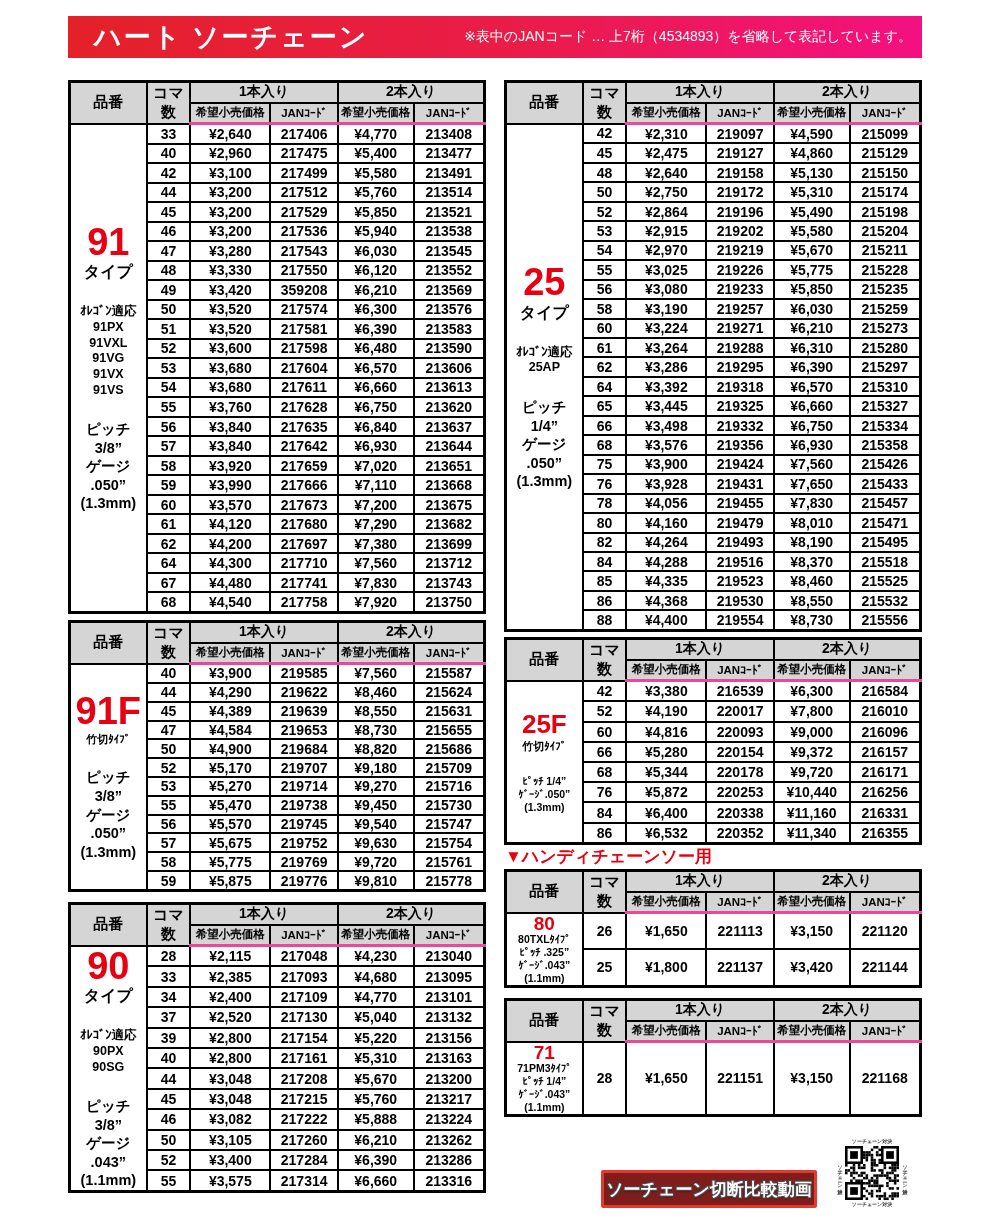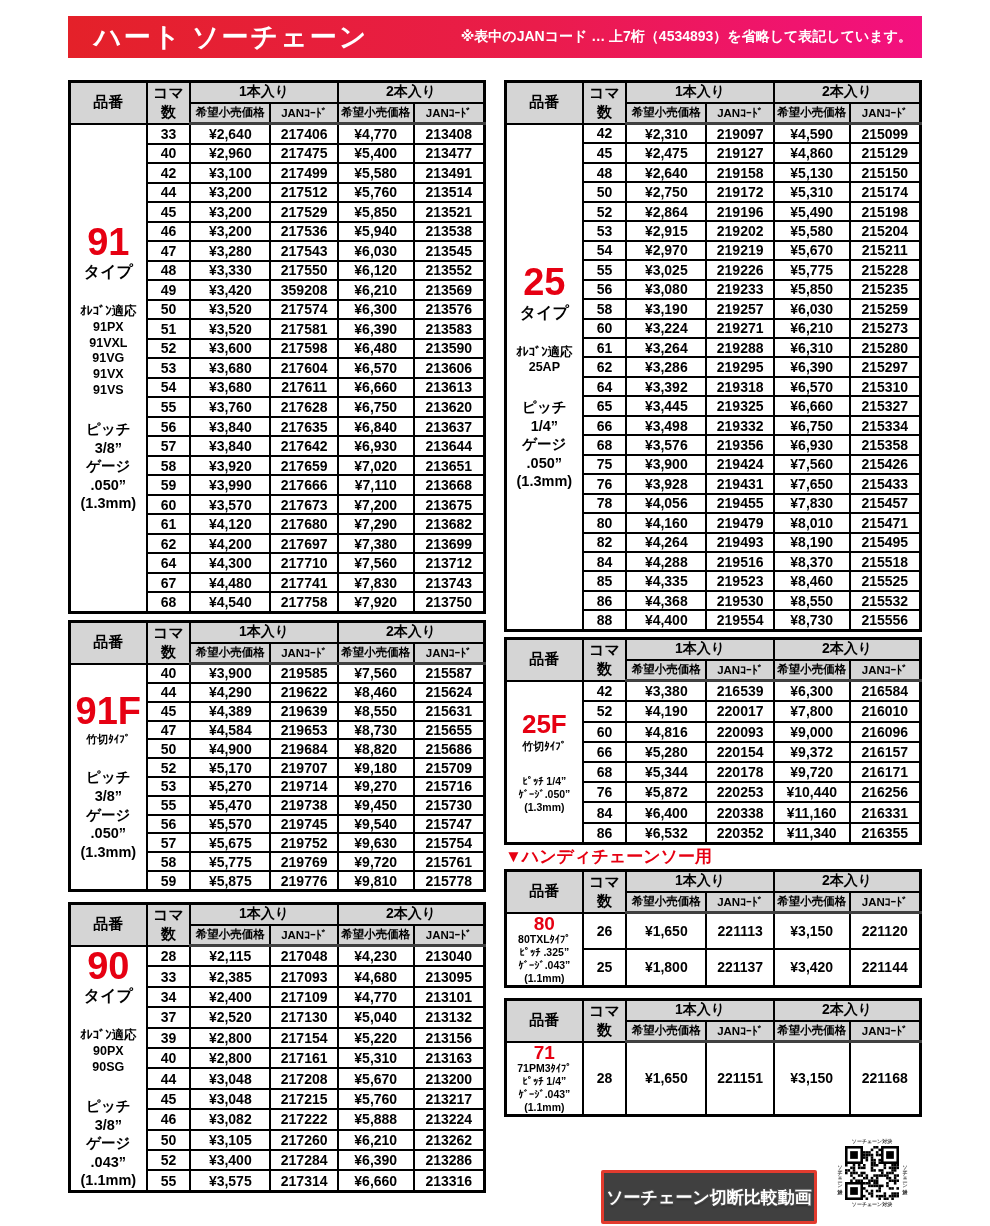--- a/index.html
+++ b/index.html
@@ -5,27 +5,27 @@
   *{margin:0;padding:0;box-sizing:border-box}
   html,body{background:#fff}
   body{width:990px;height:1226px;position:relative;font-family:"Liberation Sans","DejaVu Sans",sans-serif;-webkit-font-smoothing:antialiased}
   .page{position:relative;width:990px;height:1226px;background:#fff;overflow:hidden}
 
   
   .banner{position:absolute;left:68px;top:16px;width:854px;height:42px;
     background:linear-gradient(90deg,#e42129 0%,#ea1c4b 55%,#f31080 100%);
     display:flex;align-items:center;color:#fff}
   .banner-title{font-size:27px;font-weight:bold;margin-left:26px;letter-spacing:2px;white-space:nowrap}
-  .banner-note{font-size:14px;font-weight:bold;margin-left:auto;margin-right:10px;white-space:nowrap}
+  .banner-note{font-size:14px;font-weight:normal;margin-left:auto;margin-right:10px;white-space:nowrap}
 
   
   .price-table{position:absolute;border-collapse:collapse;table-layout:fixed;background:#fff;border:3px solid #000}
   .price-table th,.price-table td{border:2px solid #000;text-align:center;vertical-align:middle;font-weight:bold;color:#000;overflow:hidden;padding:0}
   .price-table thead th{background:#d5d5d5;height:21px}
-  .price-table thead tr:last-child th{border-bottom:3px solid #404040}
+  .price-table thead tr:last-child th{border-bottom:3px solid #ec4899}
   th.h-main{font-size:15px}
   th.h-pack{font-size:14px}
   th.h-sub{font-size:11.5px}
   td.c-data{font-size:14px;background:#fff}
 
   
   td.label-cell{background:#fff}
   .label-stack{display:flex;flex-direction:column;align-items:center;justify-content:center;height:100%;overflow:hidden}
   .l-model{color:#e60012;font-size:38px;line-height:1.05;font-weight:bold}
   .l-model_md{color:#e60012;font-size:26px;line-height:1.1;font-weight:bold}
@@ -34,21 +34,21 @@
   .l-sub_sm{font-size:11px;line-height:1.3;font-weight:bold}
   .l-small{font-size:12.5px;line-height:1.25;font-weight:bold}
   .l-spec{font-size:14.5px;line-height:1.28;font-weight:bold}
   .l-tiny{font-size:10.5px;line-height:1.22;font-weight:bold}
   .lgap{height:22px;flex-shrink:1}
 
   
   .handy-heading{position:absolute;left:505px;top:845px;color:#e60012;font-size:17px;font-weight:bold;white-space:nowrap}
 
   
-  .video-button{position:absolute;left:601px;top:1170px;width:216px;height:54px;background:#404040;
+  .video-button{position:absolute;left:601px;top:1170px;width:216px;height:38px;background:#7f1d1d;
     border:3px solid #e23b2e;border-radius:2px;display:flex;align-items:center;justify-content:center;
     font-size:17px;font-weight:bold;color:#fff;white-space:nowrap;cursor:pointer;
     text-shadow:-1px -1px 0 #4a4a4a,1px -1px 0 #4a4a4a,-1px 1px 0 #4a4a4a,1px 1px 0 #4a4a4a,0 2px 2px rgba(0,0,0,.35)}
   .qr-block{position:absolute;left:829px;top:1128px;width:86px;height:90px;display:flex;flex-direction:column;align-items:center;justify-content:center}
   .qr-cap{font-size:5px;color:#333;line-height:7px;white-space:nowrap;font-weight:bold}
   .qr-mid{display:flex;align-items:center}
   .qr-side{writing-mode:vertical-rl;font-size:5px;line-height:7px}
   .qr-svg{width:54px;height:54px;margin:1px 2px;background:#fff}
 </style>
 </head>

